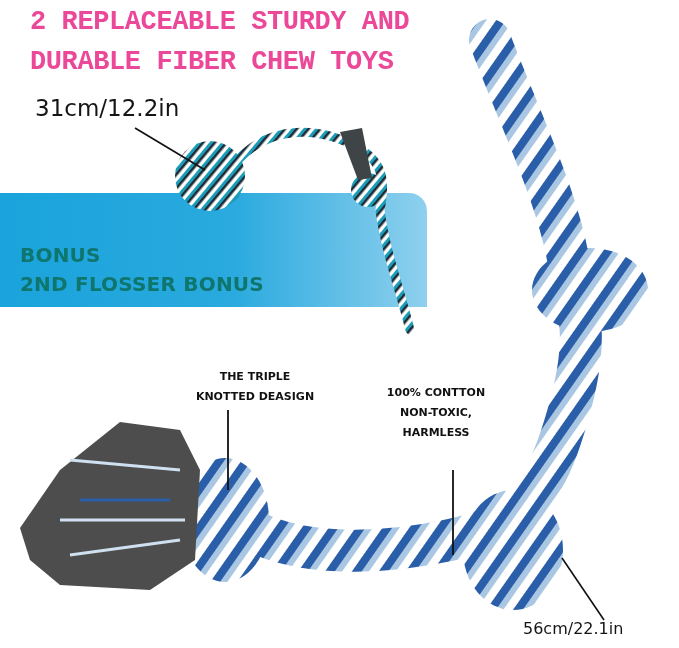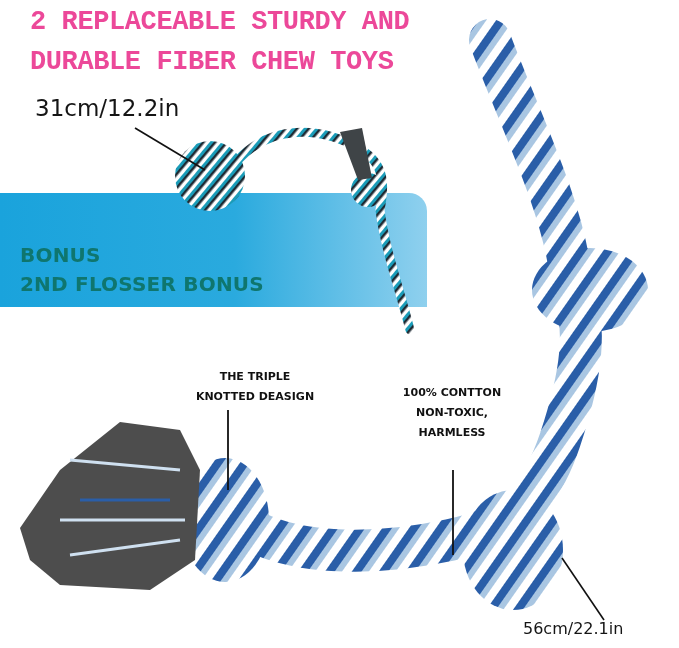--- a/index.html
+++ b/index.html
@@ -4,21 +4,21 @@
 <style>
   html, body { margin:0; padding:0; background:#ffffff; }
   body { width:679px; height:648px; position:relative; overflow:hidden; font-family:"DejaVu Sans", sans-serif; }
   .headline { position:absolute; left:30px; top:2px; font-weight:bold; font-size:27px; line-height:40px; color:#ec4899; letter-spacing:-0.4px;font-family:Liberation Mono, monospace; }
   .size-small { position:absolute; left:35px; top:95px; font-size:23px; color:#151515; }
   .banner { position:absolute; left:0; top:193px; width:427px; height:114px; border-top-right-radius:18px;
             background:linear-gradient(90deg, #1aa3dc 0%, #2aaade 55%, #8fd0ee 100%); }
   .banner-text { position:absolute; left:20px; top:241px; font-weight:bold; font-size:20px; line-height:29px; color:#0f766e; letter-spacing:0.2px; }
   .callout { position:absolute; font-weight:bold; font-size:11px; line-height:20px; color:#111; text-align:center; }
   .callout-knot { left:150px; top:367px; width:210px; }
-  .callout-cotton { left:352px; top:383px; width:200px; }
+  .callout-cotton { left:336px; top:383px; width:200px; }
   .size-large { position:absolute; left:523px; top:619px; font-size:16px; color:#151515; }
   svg { position:absolute; left:0; top:0; }
 </style>
 </head>
 <body>
 
 <div class="headline">
   <div>2 REPLACEABLE STURDY AND</div>
   <div>DURABLE FIBER CHEW TOYS</div>
 </div>

